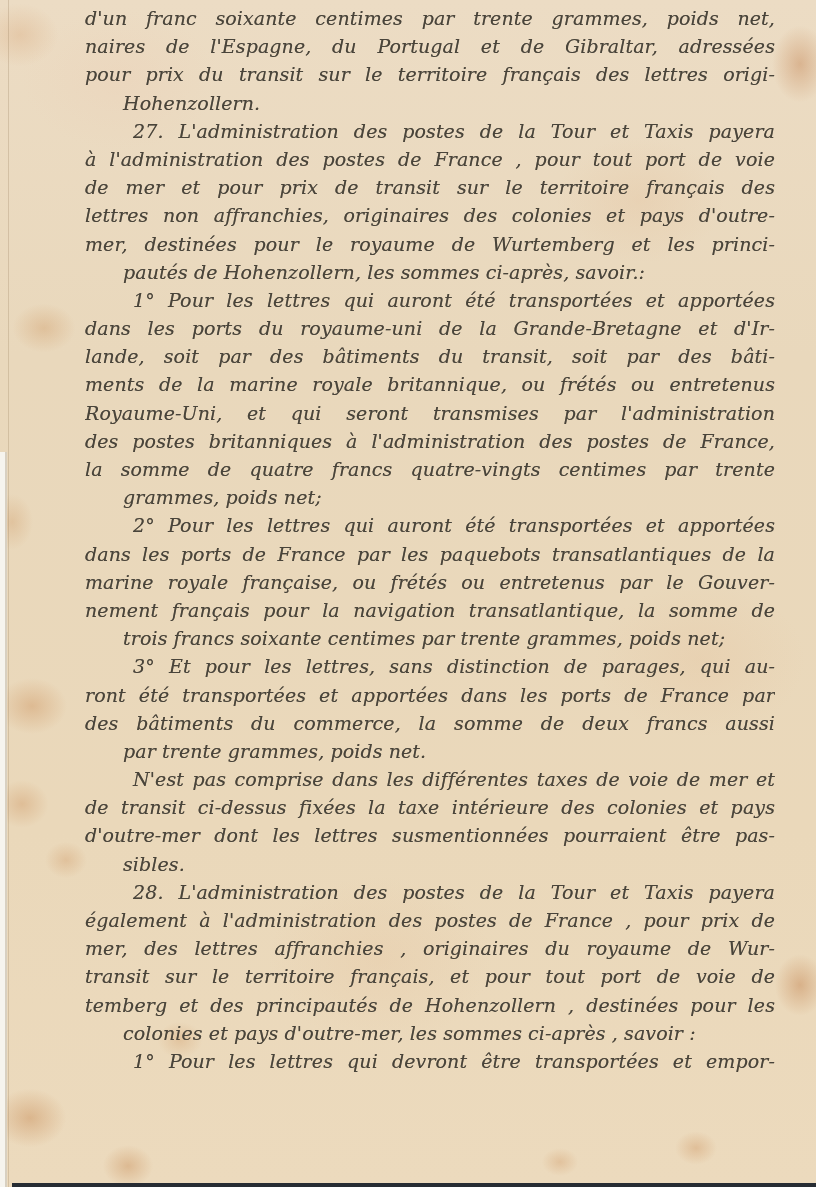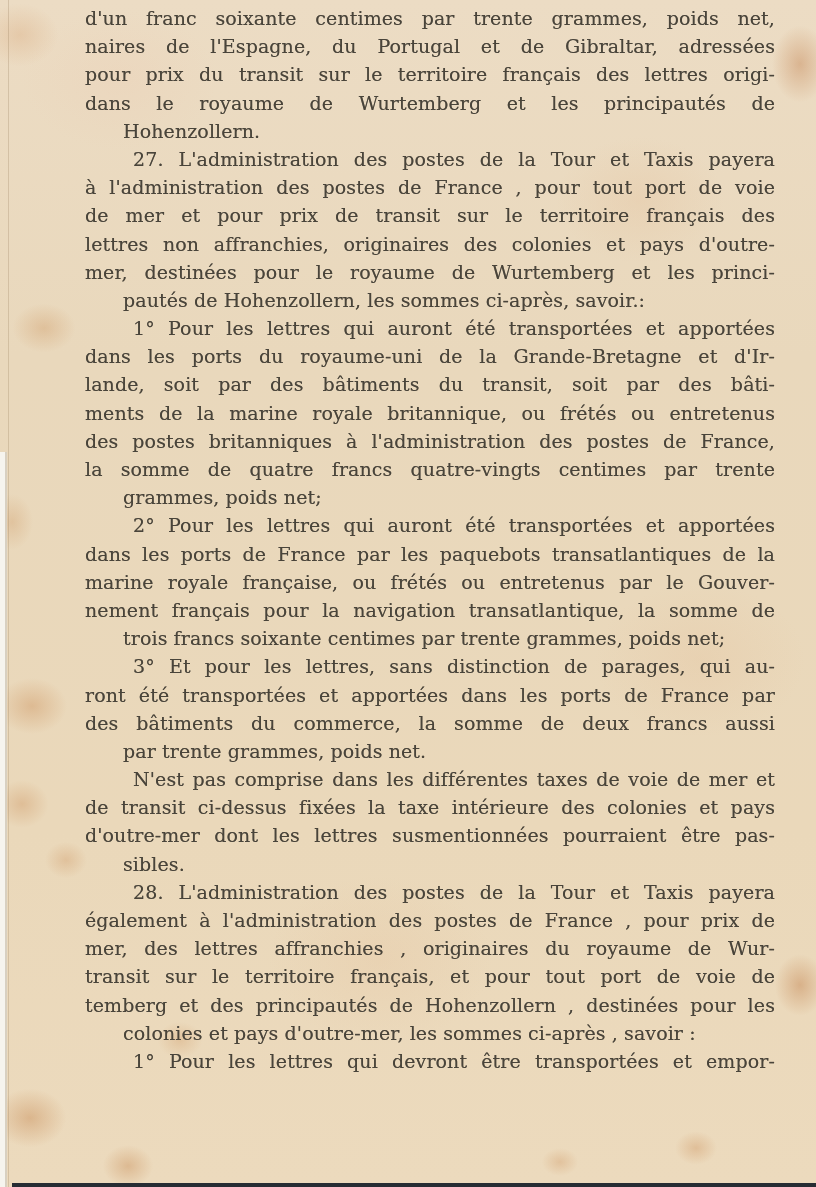--- a/index.html
+++ b/index.html
@@ -26,20 +26,21 @@
       radial-gradient(32px 26px at 180px 1040px,rgba(208,156,104,.35), rgba(208,156,104,0) 70%),
       radial-gradient(52px 42px at 30px 1118px, rgba(202,146,94,.50),  rgba(202,146,94,0) 70%),
       radial-gradient(36px 30px at 128px 1166px,rgba(202,146,94,.45),  rgba(202,146,94,0) 70%),
       radial-gradient(26px 20px at 560px 1162px,rgba(206,150,98,.35),  rgba(206,150,98,0) 70%),
       radial-gradient(30px 24px at 696px 1148px,rgba(206,150,98,.40),  rgba(206,150,98,0) 70%),
       radial-gradient(120px 90px at 640px 200px,rgba(226,186,146,.25), rgba(226,186,146,0) 70%),
       radial-gradient(150px 110px at 700px 660px,rgba(226,186,146,.22),rgba(226,186,146,0) 70%),
       radial-gradient(160px 120px at 380px 960px,rgba(226,186,146,.20),rgba(226,186,146,0) 70%),
       radial-gradient(140px 100px at 120px 80px, rgba(235,205,180,.30),rgba(235,205,180,0) 70%),
       linear-gradient(180deg, #ecdcc4 0%, #e9d8bc 30%, #ead8ba 70%, #ecdabd 100%);
+    font-style: italic;
   }
   .edge-line {
     position: absolute; left: 8px; top: 0; width: 1px; height: 100%;
     background: rgba(150,125,95,.28);
   }
   .left-edge {
     position: absolute; left: 0; top: 452px; bottom: 0; width: 5px;
     background: #f6f4ee;
     border-right: 2px solid rgba(160,140,110,.35);
   }
@@ -68,32 +69,32 @@
 </head>
 <body>
 
 <div class="page">
   <div class="edge-line"></div>
   <div class="left-edge"></div>
   <div class="text-block" id="text-block">
       <div class="line">d'un franc soixante centimes par trente grammes, poids net,</div>
       <div class="line">naires de l'Espagne, du Portugal et de Gibraltar, adressées</div>
       <div class="line">pour prix du transit sur le territoire français des lettres origi-</div>
-      <div class="line">dans le royaume de Wurtemberg et les principautés de</div>
       <div class="line para-end">Hohenzollern.</div>
       <div class="line indent">27. L'administration des postes de la Tour et Taxis payera</div>
       <div class="line">à l'administration des postes de France , pour tout port de voie</div>
       <div class="line">de mer et pour prix de transit sur le territoire français des</div>
       <div class="line">lettres non affranchies, originaires des colonies et pays d'outre-</div>
       <div class="line">mer, destinées pour le royaume de Wurtemberg et les princi-</div>
       <div class="line para-end">pautés de Hohenzollern, les sommes ci-après, savoir.:</div>
       <div class="line indent">1° Pour les lettres qui auront été transportées et apportées</div>
       <div class="line">dans les ports du royaume-uni de la Grande-Bretagne et d'Ir-</div>
       <div class="line">lande, soit par des bâtiments du transit, soit par des bâti-</div>
       <div class="line">ments de la marine royale britannique, ou frétés ou entretenus</div>
+      <div class="line">Royaume-Uni, et qui seront transmises par l'administration</div>
       <div class="line">des postes britanniques à l'administration des postes de France,</div>
       <div class="line">la somme de quatre francs quatre-vingts centimes par trente</div>
       <div class="line para-end">grammes, poids net;</div>
       <div class="line indent">2° Pour les lettres qui auront été transportées et apportées</div>
       <div class="line">dans les ports de France par les paquebots transatlantiques de la</div>
       <div class="line">marine royale française, ou frétés ou entretenus par le Gouver-</div>
       <div class="line">nement français pour la navigation transatlantique, la somme de</div>
       <div class="line para-end">trois francs soixante centimes par trente grammes, poids net;</div>
       <div class="line indent">3° Et pour les lettres, sans distinction de parages, qui au-</div>
       <div class="line">ront été transportées et apportées dans les ports de France par</div>

